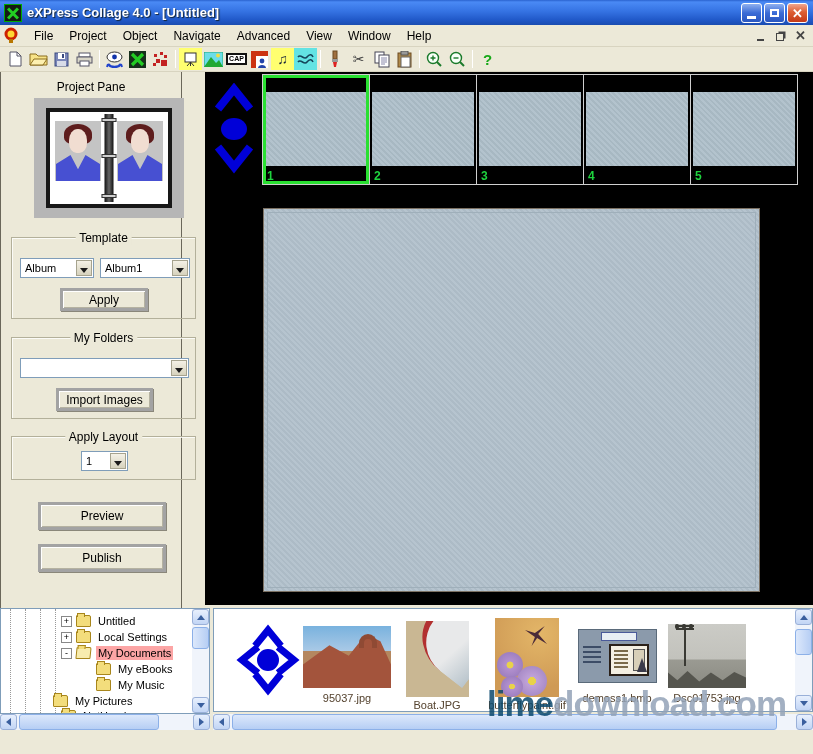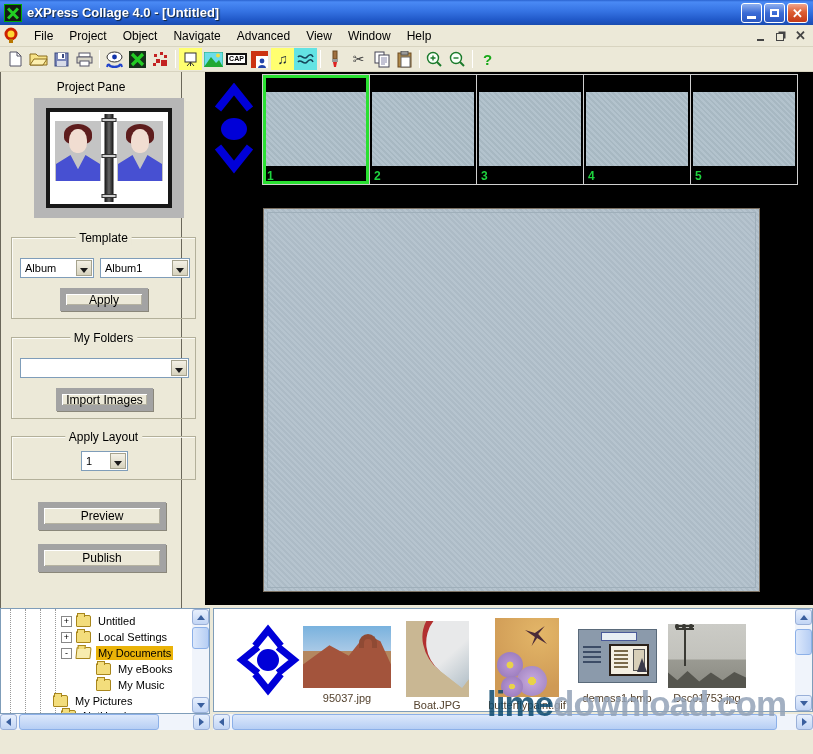--- a/index.html
+++ b/index.html
@@ -70,21 +70,21 @@
   .grp-label { position:absolute; top:-7px; left:50%; transform:translateX(-50%); background:#ece9d8;
     padding:0 4px; white-space:nowrap; font-size:12px; }
 
   .combo { position:absolute; height:20px; background:#fff; border:1px solid #7f9db9; }
   .combo .val { position:absolute; left:4px; top:3px; font-size:11px; }
   .cbtn { position:absolute; right:1px; top:1px; bottom:1px; width:16px;
     background:linear-gradient(#f4f1e6,#d6d2bd); border:1px solid #a6a38e;
     display:flex; align-items:flex-start; justify-content:center; }
   .tri-d { width:0; height:0; border:4px solid transparent; border-top:5px solid #1a1a1a; margin-top:7px; }
 
-  .xbtn { position:absolute; background:#ece9d8; border:6px solid #a3a3a3;
+  .xbtn { position:absolute; background:#ece9d8; border:3px solid #a3a3a3;
     box-shadow:inset 1px 1px 0 #fff, inset -1px -1px 0 #b5b2a1, 1px 1px 0 #8a877a;
     display:flex; align-items:center; justify-content:center; font-size:12px; }
 
   
   .filmstrip { position:absolute; left:205px; top:72px; width:608px; height:115px; background:#000; }
   .strip-nav { position:absolute; left:6px; top:11px; }
   .frames { position:absolute; left:57px; top:2px; height:111px; width:536px; display:flex;
     border:1px solid #cfcfcf; background:#cfcfcf; gap:1px; }
   .frame { position:relative; flex:1; background:#000; }
   .f-img { position:absolute; left:2px; right:2px; top:17px; bottom:18px; background:#aebfca;
@@ -106,21 +106,21 @@
   .tguide { position:absolute; top:0; bottom:0; width:0; border-left:1px dotted #999; }
   .trow { position:absolute; left:0; height:16px; display:flex; align-items:center; white-space:nowrap; }
   .texp { width:11px; height:11px; border:1px solid #888; background:#fff; font-size:9px; line-height:9px;
     text-align:center; margin-right:4px; flex:0 0 auto; }
   .tfold { width:15px; height:12px; background:#f3dd7c; border:1px solid #a8861c; border-radius:1px 2px 1px 1px;
     position:relative; margin-right:5px; flex:0 0 auto; }
   .tfold:before { content:""; position:absolute; left:0; top:-3px; width:6px; height:3px; background:#f3dd7c;
     border:1px solid #a8861c; border-bottom:none; }
   .tfold.open { background:#f8ecae; transform:skewX(-6deg); }
   .tlbl { font-size:11px; padding:1px 2px; }
-  .tlbl.hsel { background:#eab308; }
+  .tlbl.hsel { background:#fca5a5; }
 
   
   .sb-v { position:absolute; width:17px; background:#f0f4fb; }
   .sb-h { position:absolute; height:16px; background:#f0f4fb; }
   .sb-btn { position:absolute; width:17px; height:16px; border:1px solid #9ab0d8; border-radius:3px;
     background:linear-gradient(#e8f0fd,#c2d5f5); display:flex; align-items:center; justify-content:center; }
   .sb-thumb { position:absolute; border:1px solid #8cb0e8; border-radius:3px;
     background:linear-gradient(90deg,#dce8fb,#b6cef4); }
   .sb-thumb.hz { background:linear-gradient(#dce8fb,#b6cef4); }
   .tri { width:0; height:0; border:4px solid transparent; }

